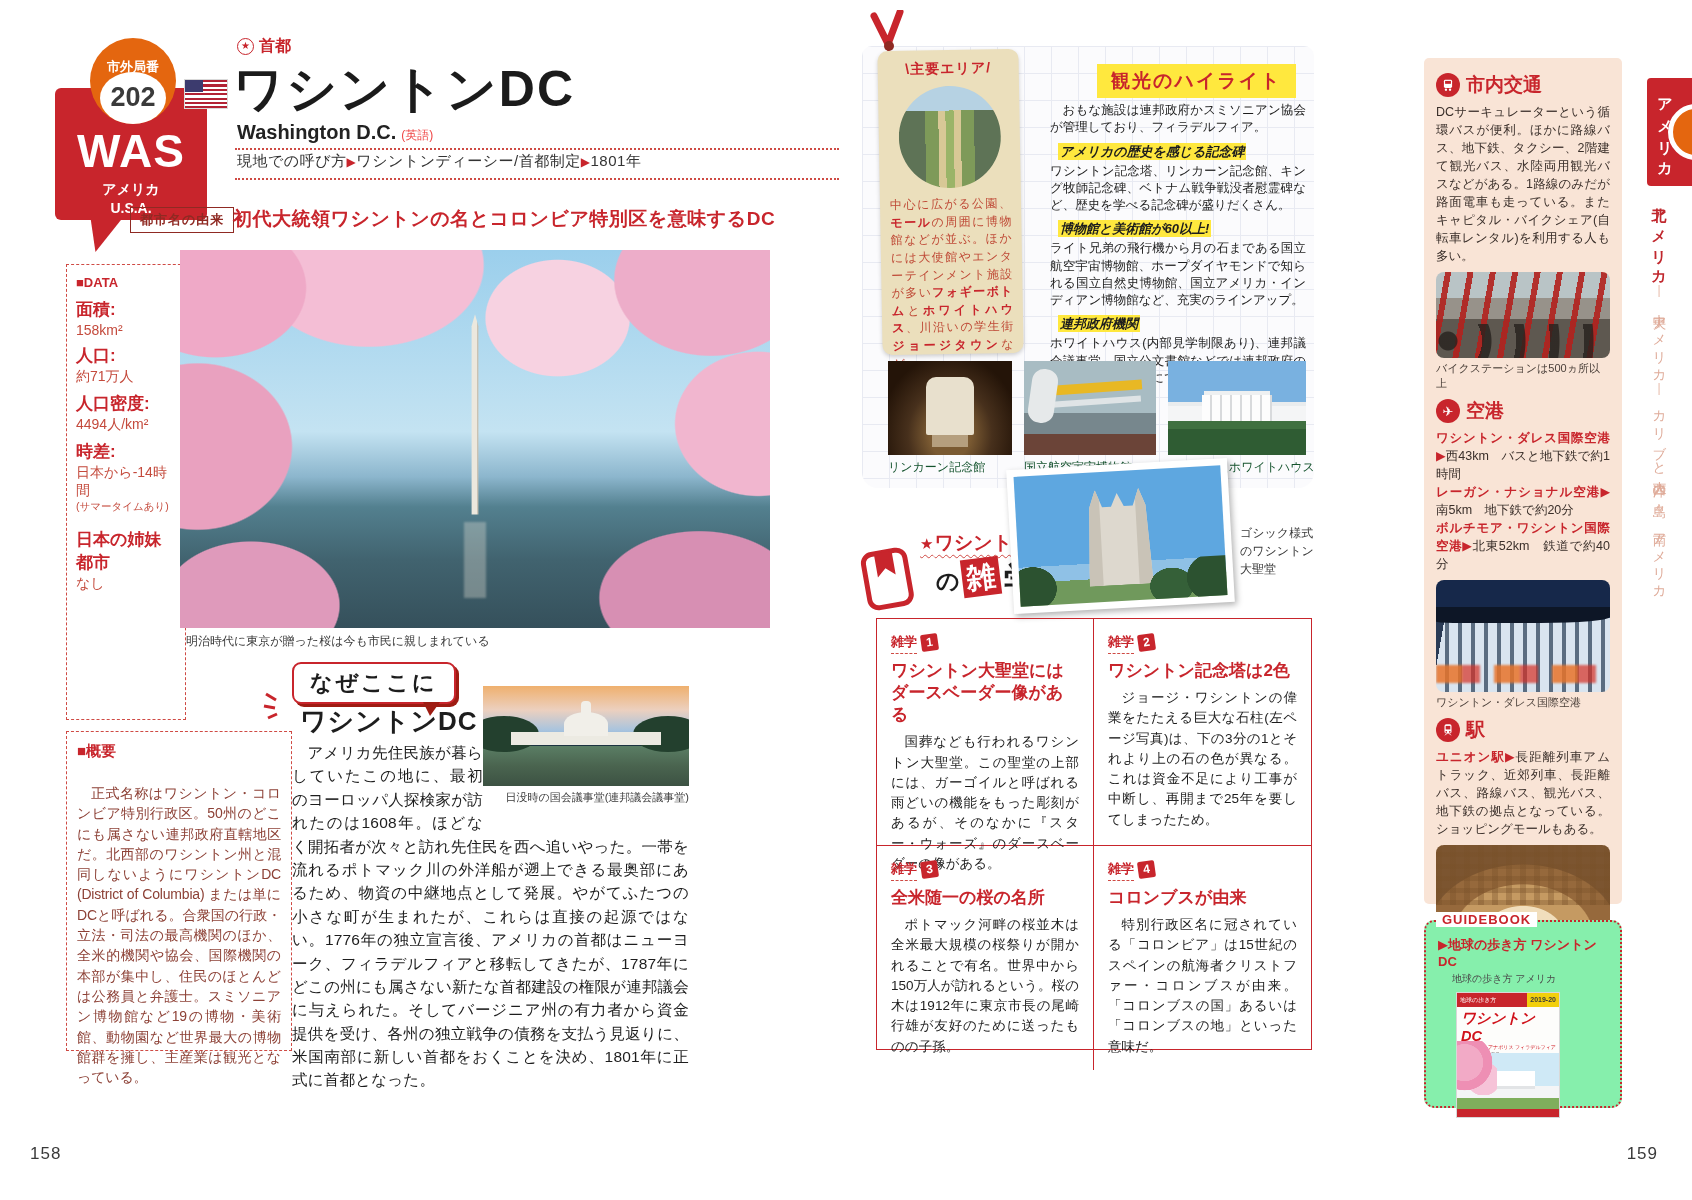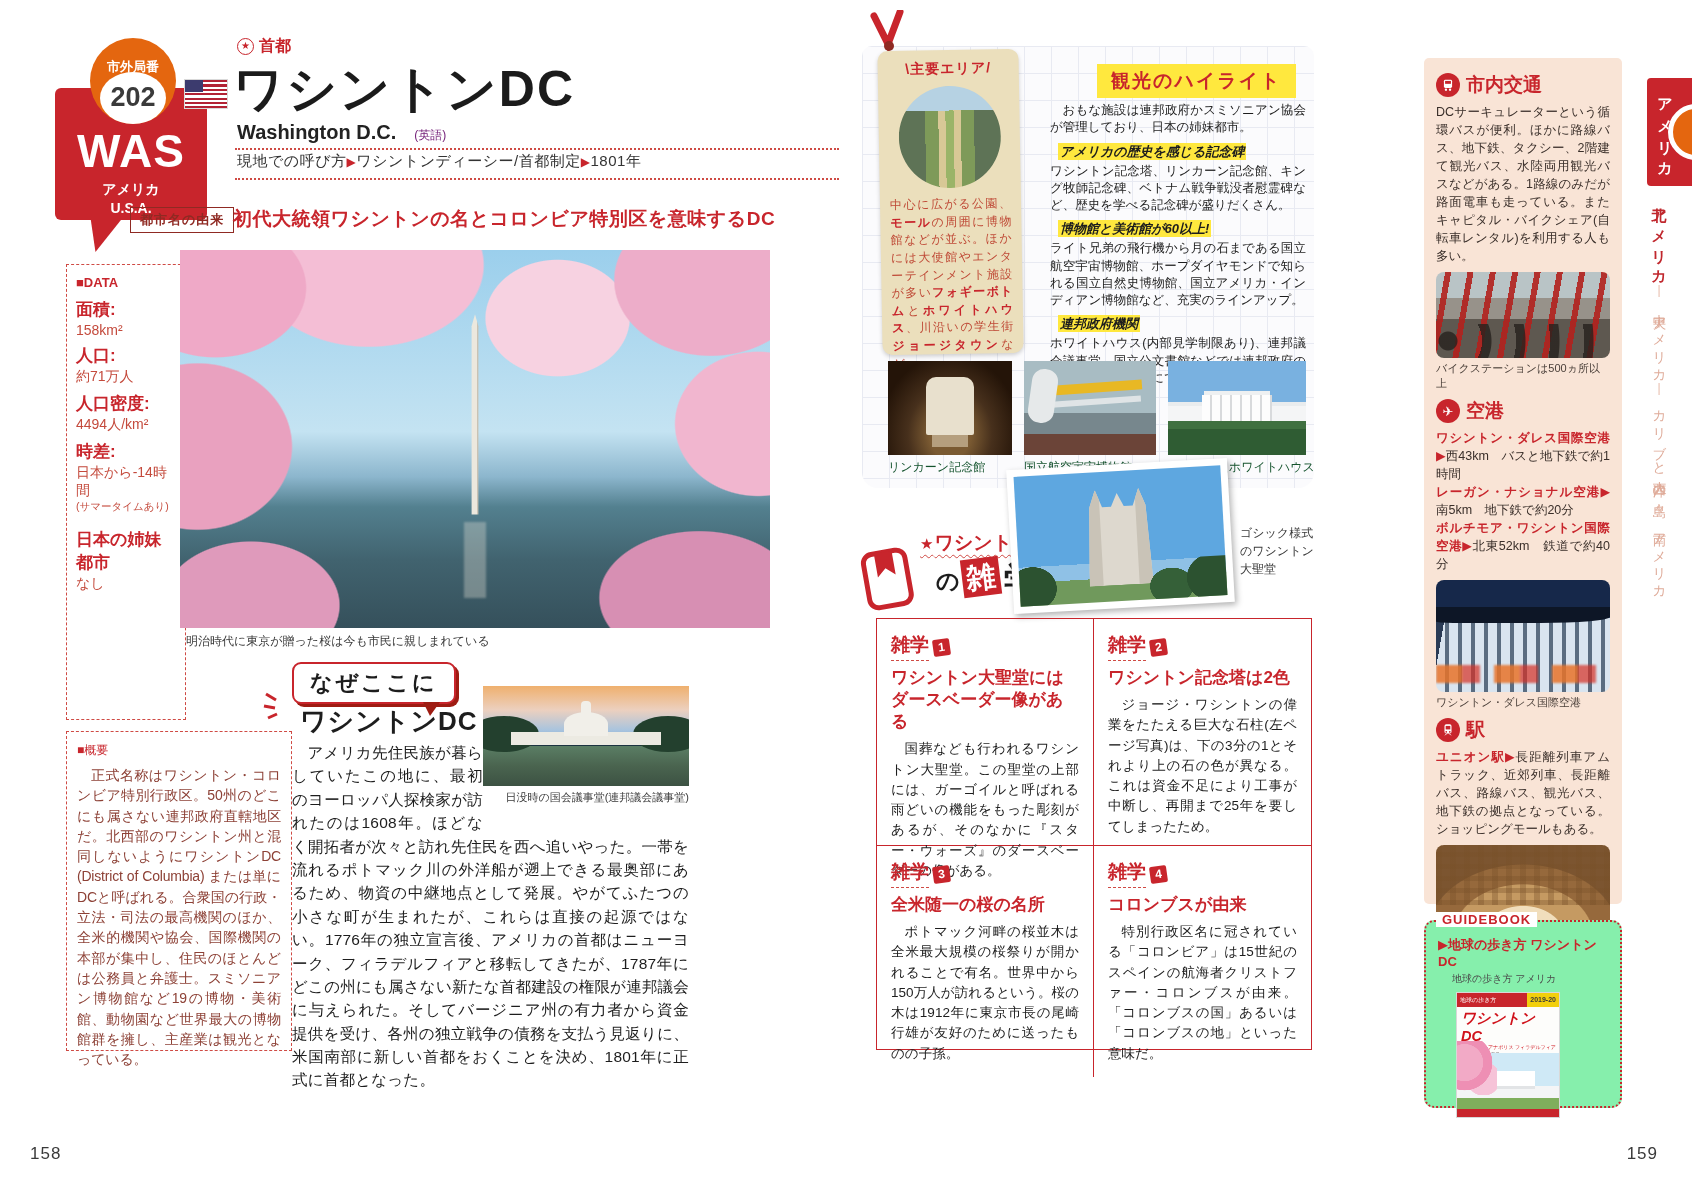--- a/index.html
+++ b/index.html
@@ -26,37 +26,37 @@
     background:repeating-linear-gradient(180deg,#b22234 0 2.2px,#ffffff 2.2px 4.4px);
     box-shadow:0 0 0 1px #d9d9d9; }
   .us-flag .canton { position:absolute; left:0; top:0; width:18px; height:12px; background:#3c3b6e; }
   
   .capital-row { position:absolute; left:237px; top:36px; display:flex; align-items:center; gap:5px;
     color:#c8252c; font-weight:800; font-size:16px; }
   .cap-icon { display:inline-block; width:17px; height:17px; border:1.6px solid #c8252c; border-radius:50%;
     color:#c8252c; font-size:10px; line-height:14px; text-align:center; }
   .page-title { position:absolute; left:233px; top:56px; font-size:50px; font-weight:800; letter-spacing:2px; color:#1b1b1b; }
   .en-row { position:absolute; left:237px; top:121px; font-size:20px; font-weight:700; color:#222; }
-  .en-row .note { font-size:12px; font-weight:400; color:#701a75; margin-left:18px; }
+  .en-row .note { font-size:12px; font-weight:400; color:#ef4444; margin-left:5px; }
   .dotline { position:absolute; left:235px; width:604px; border-top:2px dotted #cf4a44; }
   .local-row { position:absolute; left:237px; top:152px; font-size:15px; color:#333; letter-spacing:0.5px; }
   .local-row .arrow { color:#c8252c; font-size:12px; }
   .origin-label { position:absolute; left:130px; top:207px; border:1px solid #8f2a23; color:#8f2a23;
     font-size:13px; font-weight:700; padding:3px 9px; letter-spacing:1px; }
   .origin-text { position:absolute; left:233px; top:206px; color:#c8252c; font-size:19px; font-weight:800; letter-spacing:0.5px; }
   
   .data-box { position:absolute; left:66px; top:264px; width:120px; height:456px;
     border:1.5px dashed #cf4a44; padding:10px 9px; }
   .data-title { color:#c8252c; font-weight:800; font-size:13px; margin-bottom:8px; }
   .data-label { color:#c8252c; font-weight:800; font-size:17px; margin-top:6px; }
   .data-value { color:#c44a3c; font-size:14px; margin-top:1px; }
   .data-note { color:#c44a3c; font-size:10.5px; }
   .overview-box { position:absolute; left:66px; top:731px; width:226px; height:320px;
     border:1.5px dashed #cf4a44; padding:10px 10px; }
-  .ov-title { color:#c8252c; font-weight:400; font-size:12px; margin-bottom:6px; }
+  .ov-title { color:#c8252c; font-weight:700; font-size:15px; margin-bottom:22px; }
   .ov-text { color:#8d4136; font-size:14px; line-height:1.45; text-align:justify; text-indent:1em; letter-spacing:-0.2px; }
   
   .main-photo { position:absolute; left:180px; top:250px; width:590px; height:378px; overflow:hidden;
     background:
       radial-gradient(150px 115px at 6% 10%, #efa9c7 0 60%, transparent 61%),
       radial-gradient(190px 135px at 32% 4%, #f4bed5 0 60%, transparent 61%),
       radial-gradient(160px 125px at 90% 8%, #edadc9 0 60%, transparent 61%),
       radial-gradient(130px 105px at 64% 18%, #f7d2e1 0 55%, transparent 56%),
       radial-gradient(170px 150px at 3% 52%, #e9a1bf 0 55%, transparent 56%),
       radial-gradient(150px 130px at 98% 46%, #f1b6cf 0 55%, transparent 56%),
@@ -143,21 +143,21 @@
   .cathedral-art:after { content:""; position:absolute; left:-16px; bottom:-6px; width:240px; height:46px;
     background:radial-gradient(40px 36px at 12% 50%, #2c5230 0 60%, transparent 61%),
                radial-gradient(46px 40px at 88% 46%, #2c5230 0 60%, transparent 61%),
                radial-gradient(36px 30px at 70% 60%, #356038 0 60%, transparent 61%); }
   .cathedral-caption { position:absolute; left:1240px; top:524px; width:74px; font-size:12px; line-height:1.5; color:#3a3a3a; }
   .trivia-grid { position:absolute; left:876px; top:618px; width:436px; height:432px;
     border:1.5px solid #c8252c; display:grid; grid-template-columns:1fr 1fr; grid-template-rows:227px 1fr; }
   .trivia-cell { padding:13px 14px; }
   .trivia-cell.c1,.trivia-cell.c3 { border-right:1.5px solid #c8252c; }
   .trivia-cell.c1,.trivia-cell.c2 { border-bottom:1.5px solid #c8252c; }
-  .tc-badge { display:inline-block; color:#c8252c; font-size:19px; font-weight:800;
+  .tc-badge { display:inline-block; color:#c8252c; font-size:13px; font-weight:800;
     border-bottom:1px dashed #cf4a44; padding-bottom:2px; }
   .tc-num { display:inline-block; width:17px; height:17px; background:#c8252c; color:#fff; font-size:12px;
     font-weight:800; text-align:center; line-height:17px; transform:rotate(-8deg); margin-left:4px; border-radius:2px; }
   .tc-title { color:#c8252c; font-size:17px; font-weight:800; line-height:1.3; margin:6px 0 6px 0; }
   .tc-text { font-size:13.5px; line-height:1.5; color:#1d1d1d; text-align:justify; text-indent:1em; }
   
   .sidebar { position:absolute; left:1424px; top:58px; width:198px; height:846px; background:#f9e4d6;
     border-radius:5px; padding:12px 12px; }
   .sb-head { display:flex; align-items:center; gap:6px; color:#c8252c; font-weight:800; font-size:19px; margin:2px 0 5px 0; }
   .sb-icon { width:24px; height:24px; border-radius:50%; background:#c8252c; color:#fff; display:flex;
@@ -318,21 +318,21 @@
   <div class="area-card">
     <div class="area-title">\主要エリア/</div>
     <div class="area-circle"></div>
     <div class="area-text">
       <span>中心に広がる公園、</span><b>モール</b><span>の周囲に博物館などが並ぶ。ほかには大使館やエンターテインメント施設が多い</span><b>フォギーボトム</b><span>と</span><b>ホワイトハウス</b><span>、川沿いの学生街</span><b>ジョージタウン</b><span>など。</span>
     </div>
   </div>
 
   <div class="hl-title">観光のハイライト</div>
   <div class="hl-body">
-    <p class="hl-intro">おもな施設は連邦政府かスミソニアン協会が管理しており、日本の姉妹都市。</p>
+    <p class="hl-intro">おもな施設は連邦政府かスミソニアン協会が管理しており、フィラデルフィア。</p>
     <div class="hl-sub"><span>アメリカの歴史を感じる記念碑</span></div>
     <p class="hl-text">ワシントン記念塔、リンカーン記念館、キング牧師記念碑、ベトナム戦争戦没者慰霊碑など、歴史を学べる記念碑が盛りだくさん。</p>
     <div class="hl-sub"><span>博物館と美術館が60以上!</span></div>
     <p class="hl-text">ライト兄弟の飛行機から月の石まである国立航空宇宙博物館、ホープダイヤモンドで知られる国立自然史博物館、国立アメリカ・インディアン博物館など、充実のラインアップ。</p>
     <div class="hl-sub"><span>連邦政府機関</span></div>
     <p class="hl-text">ホワイトハウス(内部見学制限あり)、連邦議会議事堂、国立公文書館などでは連邦政府の中枢を目の当たりにできる。</p>
   </div>
 
   <figure class="photo-row-fig" style="left:888px;">
     <div class="prf-art art-lincoln"></div>

